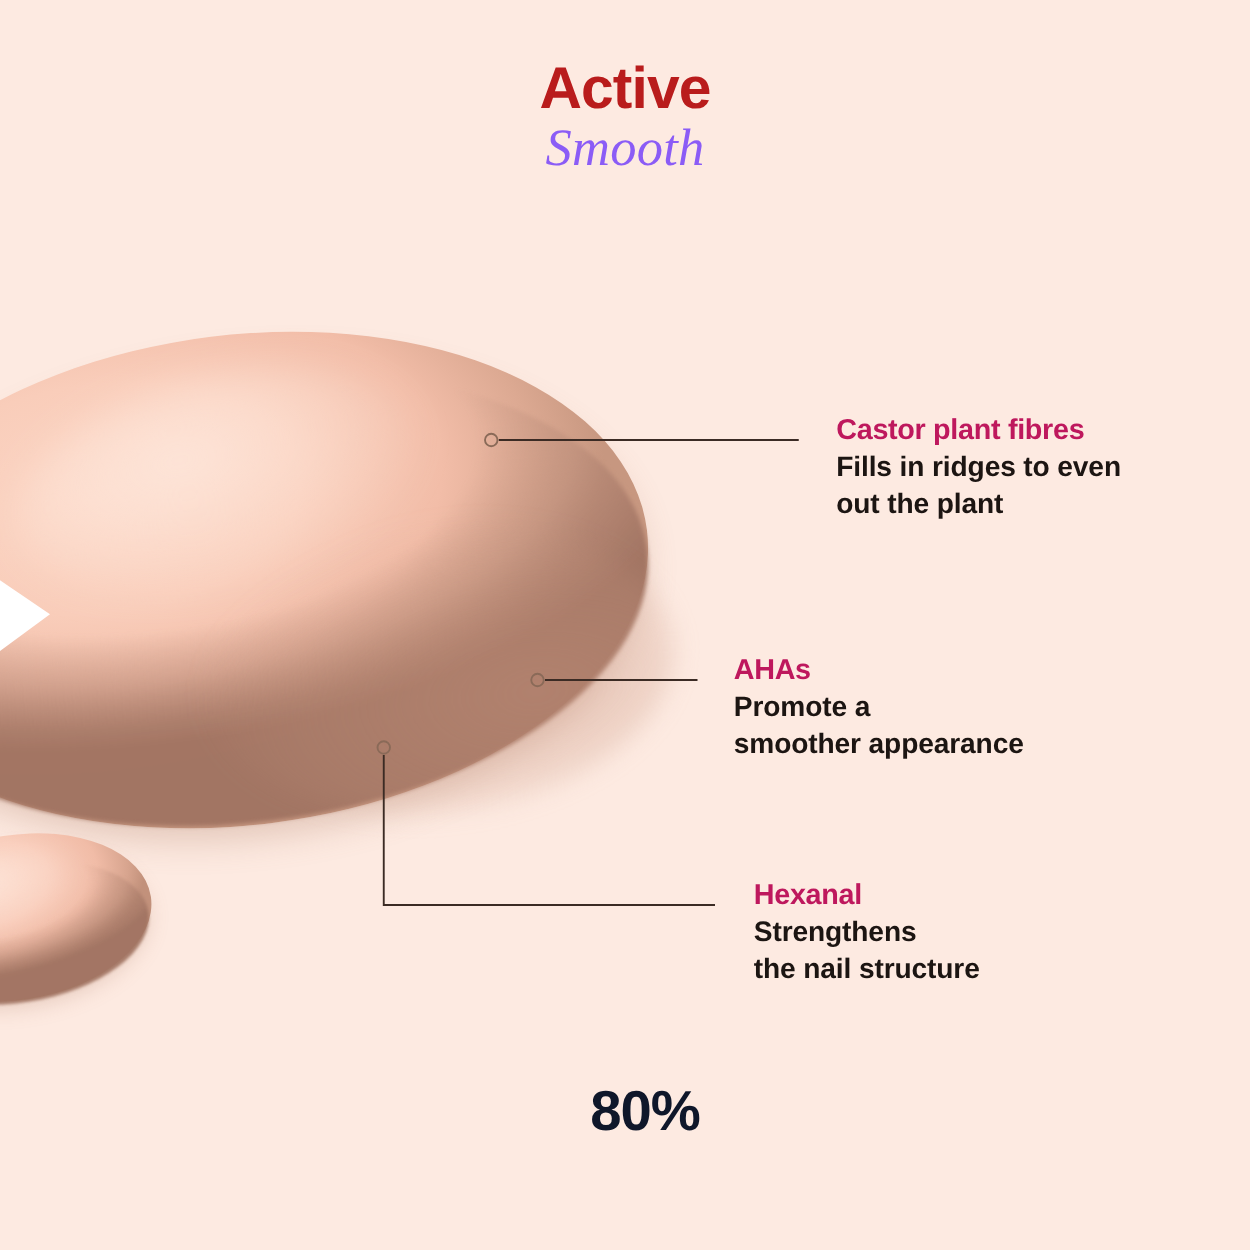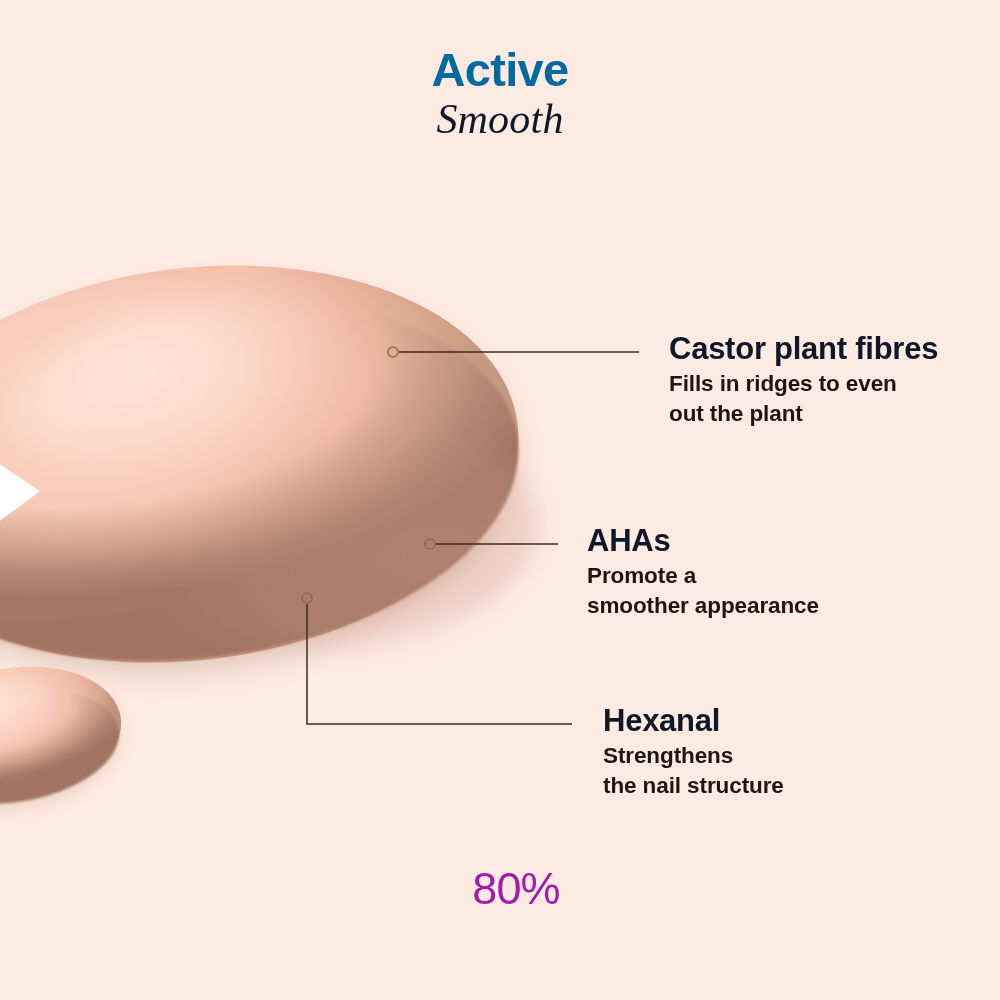--- a/index.html
+++ b/index.html
@@ -176,44 +176,44 @@
     top: 46px;
     text-align: center;
   }
   .title-main {
     display: block;
     font-family: "Liberation Sans", sans-serif;
     font-weight: bold;
     font-size: 47px;
     line-height: 1.02;
     letter-spacing: -0.7px;
-    color: #0369a1;
+    color: #b91c1c;
   }
   .title-sub {
     display: block;
     font-family: "Liberation Serif", serif;
     font-style: italic;
     font-weight: normal;
     font-size: 42px;
     line-height: 1.22;
     letter-spacing: 0.2px;
-    color: #0f172a;
+    color: #8b5cf6;
   }
 
   .callout {
     position: absolute;
     color: #16100d;
   }
   .callout-title {
     display: block;
     font-weight: bold;
-    font-size: 31px;
+    font-size: 23px;
     line-height: 1.30;
     letter-spacing: -0.25px;
-    color: #0f172a;
+    color: #be185d;
   }
   .callout-desc {
     display: block;
     font-weight: bold;
     font-size: 22.5px;
     line-height: 1.30;
     letter-spacing: -0.1px;
     color: #1c1512;
   }
 
@@ -223,25 +223,25 @@
 
   .footer-block {
     position: absolute;
     left: 0;
     right: 0;
     top: 866px;
     text-align: center;
   }
   .footer-stat {
     display: block;
-    font-weight: normal;
+    font-weight: bold;
     font-size: 45px;
     line-height: 1.04;
     letter-spacing: -0.8px;
-    color: #a21caf;
+    color: #0f172a;
     padding-left: 32px;
   }
   .footer-label {
     display: block;
     font-weight: normal;
     font-size: 27px;
     line-height: 1.26;
     letter-spacing: -0.2px;
     color: #1b1411;
   }

